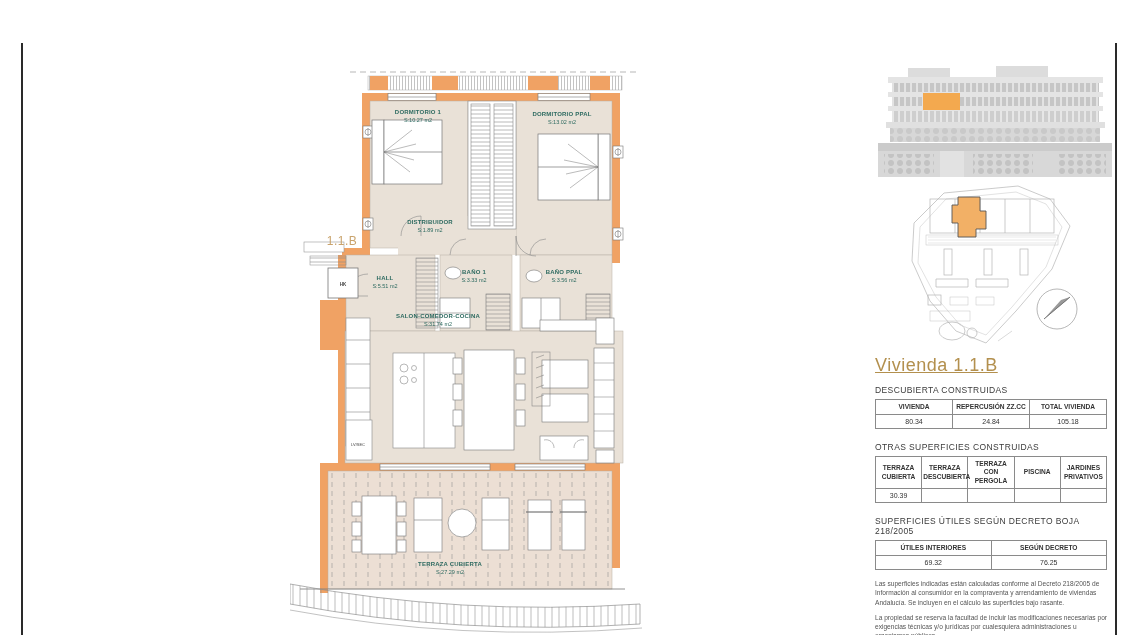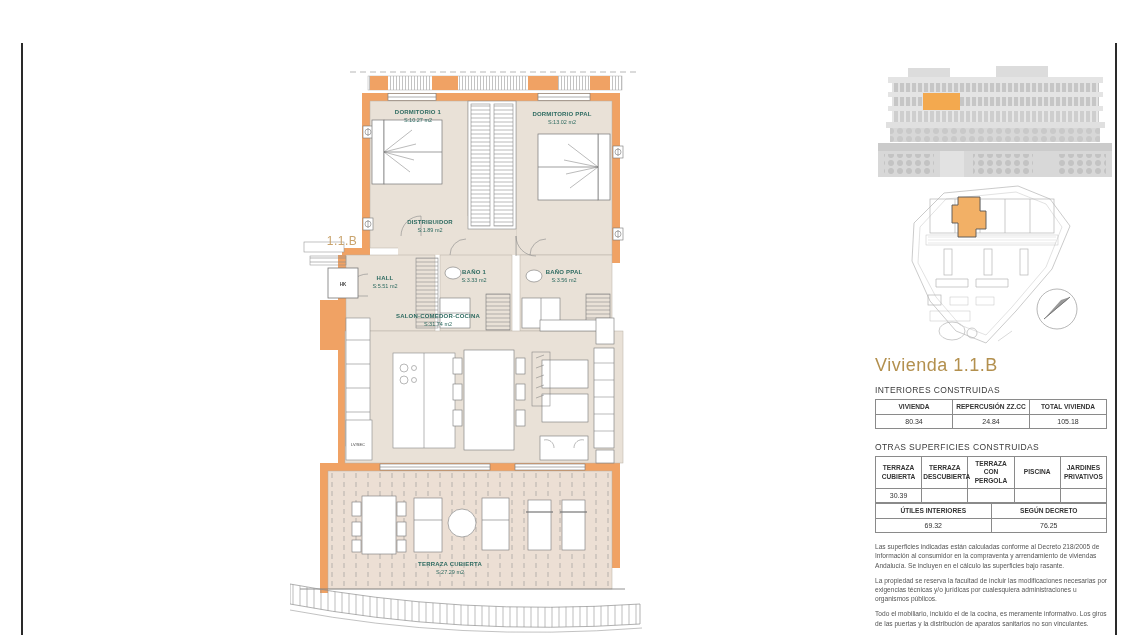--- a/index.html
+++ b/index.html
@@ -13,21 +13,21 @@
   .elev-wrap{position:absolute;left:878px;top:12px;width:234px;height:123px;}
   .site-wrap{position:absolute;left:900px;top:138px;width:195px;height:172px;}
 
   svg text{font-family:"Liberation Sans",sans-serif;}
   .room-label{fill:#2d6a60;font-size:6px;font-weight:bold;letter-spacing:.2px;text-anchor:middle;}
   .room-area{fill:#2d6a60;font-size:5.5px;text-anchor:middle;}
   .unit-label{fill:#c9a36c;font-size:12px;letter-spacing:.5px;text-anchor:middle;}
   .tiny-label{fill:#444;font-size:4.5px;text-anchor:middle;}
 
   .panel{position:absolute;left:875px;top:312px;width:232px;}
-  .panel-title{font-size:18px;color:#b3904e;letter-spacing:.5px;margin:0 0 9px 0;font-weight:400;}
+  .panel-title{font-size:18px;color:#b3904e;letter-spacing:.5px;margin:0 0 9px 0;font-weight:400;text-decoration:underline;}
   .sec-head{font-size:8.5px;color:#3a3a3a;letter-spacing:.4px;margin:0 0 4px 0;font-weight:400;}
   .sec-head.mt{margin-top:13px;}
   table{border-collapse:collapse;width:100%;table-layout:fixed;}
   th,td{border:1px solid #8a8a8a;text-align:center;vertical-align:middle;}
   th{font-size:6.6px;font-weight:bold;color:#333;padding:3px 1px;line-height:1.25;}
   td{font-size:7px;color:#333;height:11px;padding:1px;}
   .fineprint{margin-top:9px;}
   .fineprint p{font-size:6.6px;line-height:1.4;color:#555;margin:0 0 6px 0;}
 </style>
 </head>
@@ -312,21 +312,21 @@
         <circle cx="157" cy="128" r="20" fill="none" stroke="#a5a5a5" stroke-width="0.8"></circle>
         <polygon points="144,138 166,120 170,116 161,119" fill="#9a9a9a"></polygon>
         <line x1="144" y1="138" x2="170" y2="116" stroke="#777" stroke-width="1"></line>
       </g>
     </svg>
   </div>
 
   <div class="panel">
     <h1 class="panel-title">Vivienda 1.1.B</h1>
 
-    <h2 class="sec-head">INTERIORES CONSTRUIDAS</h2>
+    <h2 class="sec-head">DESCUBIERTA CONSTRUIDAS</h2>
     <table>
       <tbody>
           <tr>
         <th>VIVIENDA</th>
         <th>REPERCUSIÓN ZZ.CC</th>
         <th>TOTAL VIVIENDA</th>
       </tr>
       <tr>
         <td>80.34</td>
         <td>24.84</td>
@@ -348,20 +348,21 @@
       <tr>
         <td>30.39</td>
         <td></td>
         <td></td>
         <td></td>
         <td></td>
       </tr>
     </tbody>
       </table>
 
+    <h2 class="sec-head mt">SUPERFICIES ÚTILES SEGÚN DECRETO BOJA 218/2005</h2>
     <table>
       <tbody>
           <tr>
         <th>ÚTILES INTERIORES</th>
         <th>SEGÚN DECRETO</th>
       </tr>
       <tr>
         <td>69.32</td>
         <td>76.25</td>
       </tr>

